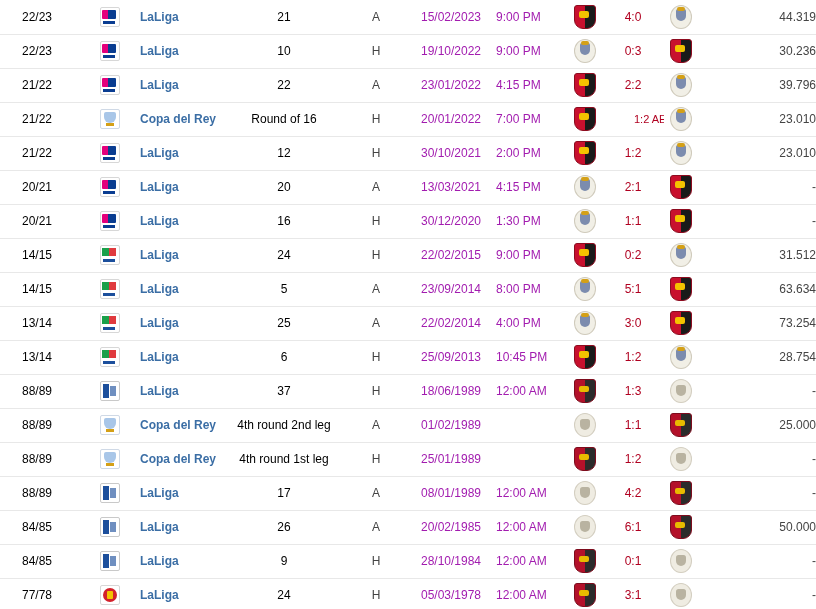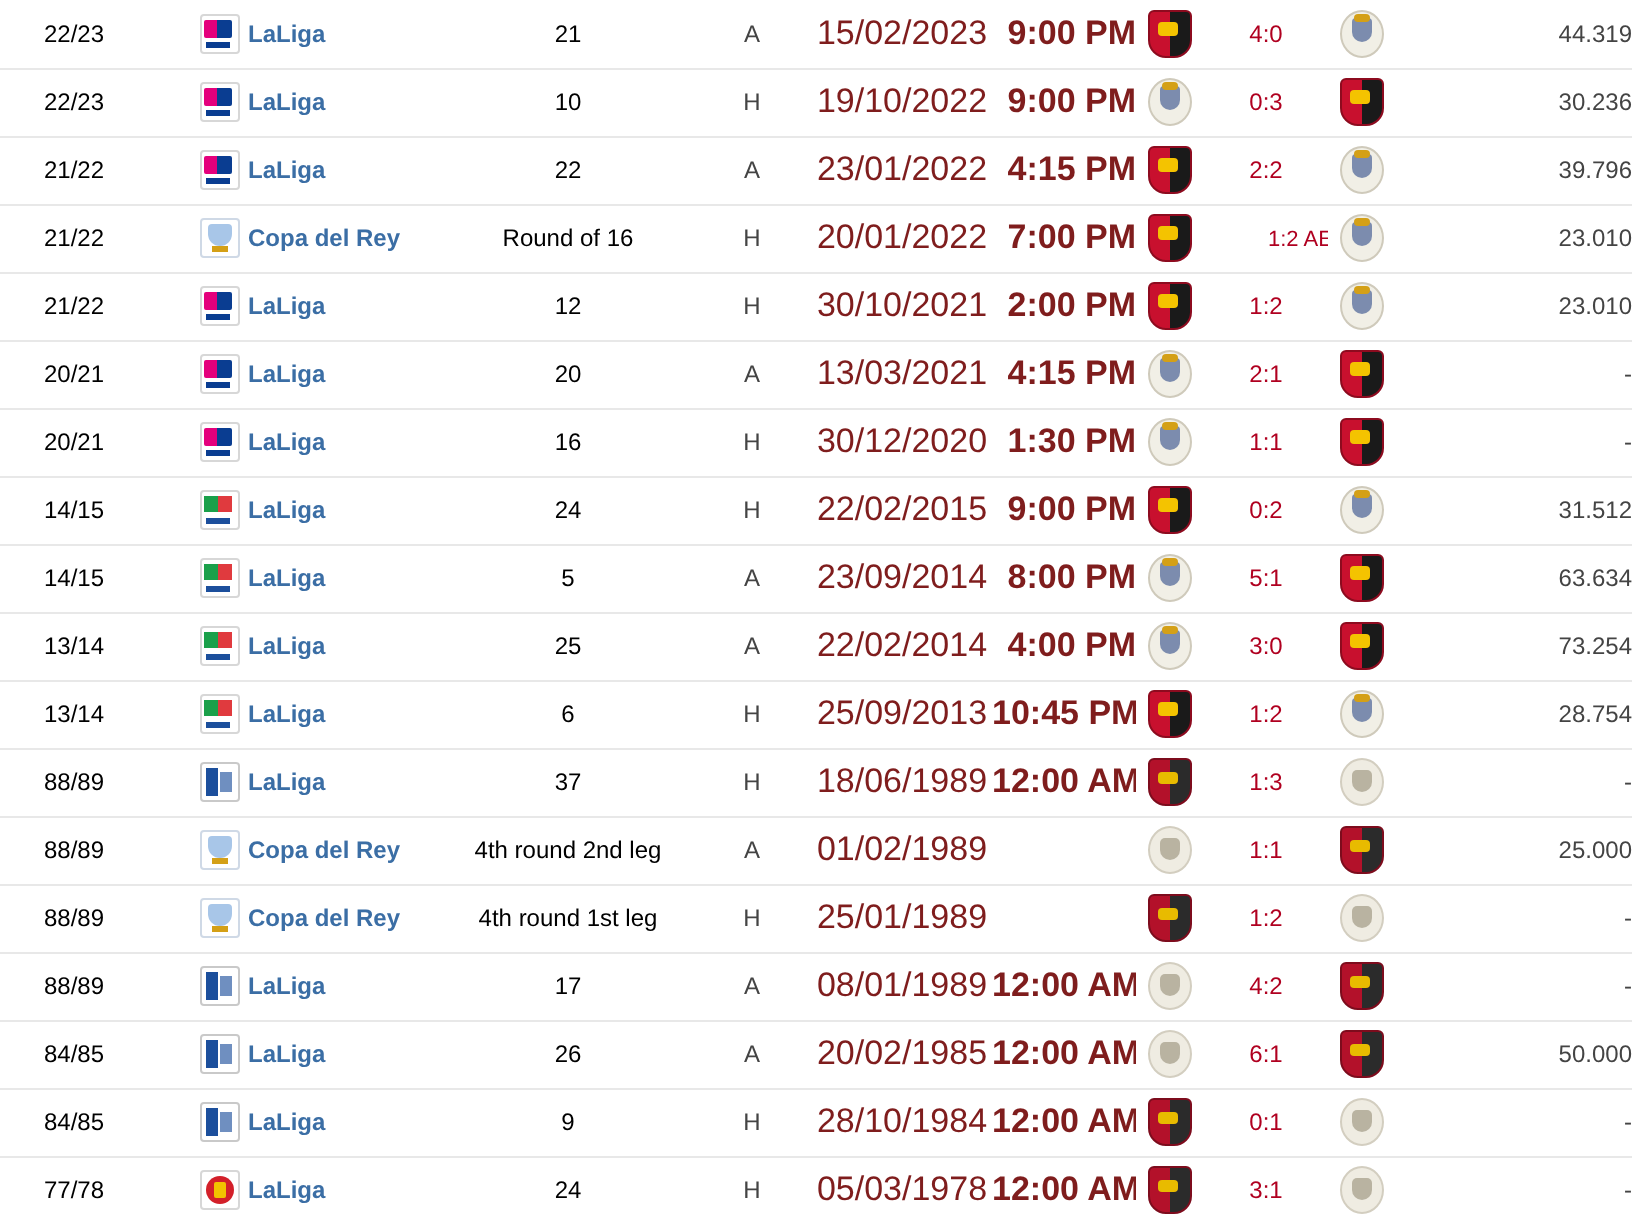--- a/index.html
+++ b/index.html
@@ -29,50 +29,50 @@
     vertical-align: middle;
     white-space: nowrap;
     overflow: hidden;
   }
   
   .c-season   { width: 74px;  text-align: center; }
   .c-comp     { width: 148px; text-align: left; }
   .c-round    { width: 124px; text-align: center; }
   .c-venue    { width: 60px;  text-align: center; }
   .c-date     { width: 90px;  text-align: center; }
-  .c-time     { width: 72px;  text-align: right; font-weight: bold; }
+  .c-time     { width: 72px;  text-align: left; }
   .c-homelogo { width: 34px;  text-align: center; }
   .c-result   { width: 62px;  text-align: center; }
   .c-awaylogo { width: 34px;  text-align: center; }
   .c-att      { width: 118px; text-align: right; padding-right: 14px !important; }
 
   .season-link, .round-link {
     color: #000000;
     text-decoration: none;
     font-size: 12px;
   }
   .comp-cell {
     display: flex;
     align-items: center;
-    gap: 4px;
+    gap: 20px;
     padding-left: 26px;
   }
   .comp-name {
     color: #3b6ea5;
     font-weight: bold;
     font-size: 12px;
     text-decoration: none;
   }
   .venue {
     color: #444;
     font-size: 12px;
   }
   .date, .time {
-    color: #7f1d1d;
-    font-size: 17px;
+    color: #a21caf;
+    font-size: 12px;
   }
   .att {
     color: #444;
     font-size: 12px;
   }
   .result {
     color: #b00020;
     font-weight: normal;
     font-size: 12px;
     text-decoration: none;

